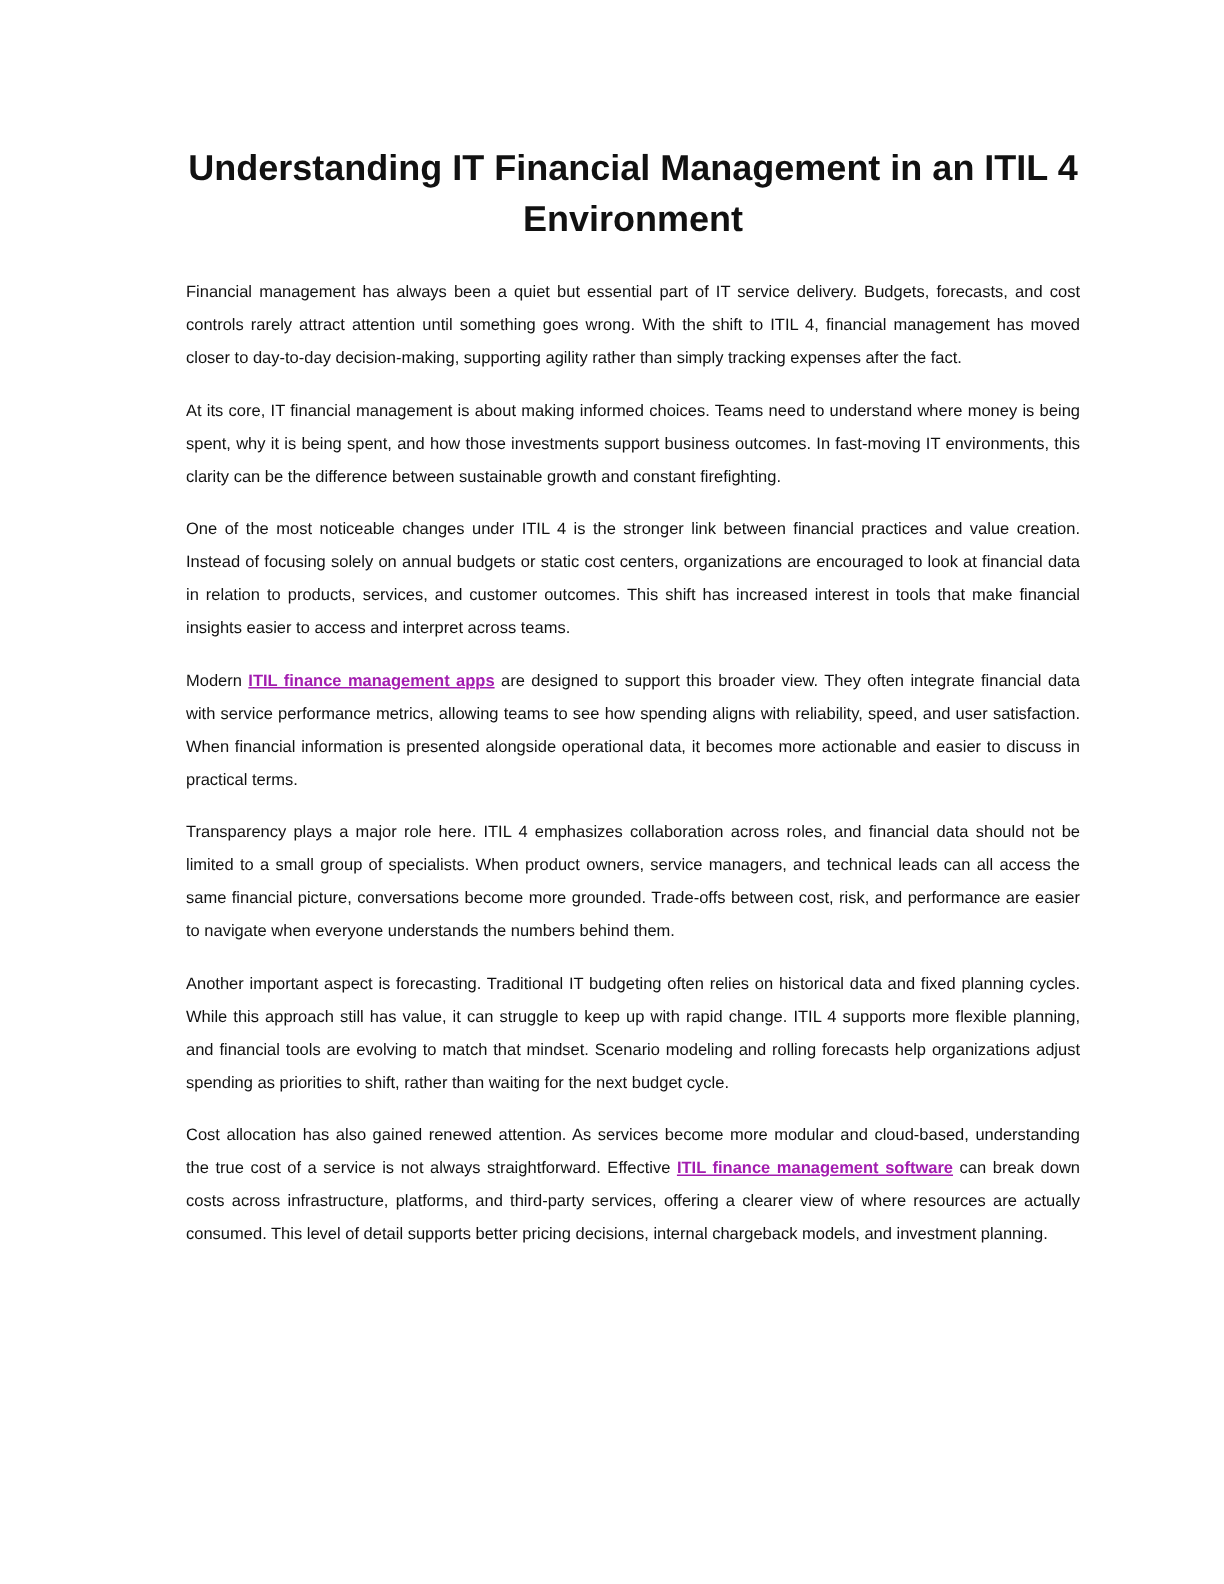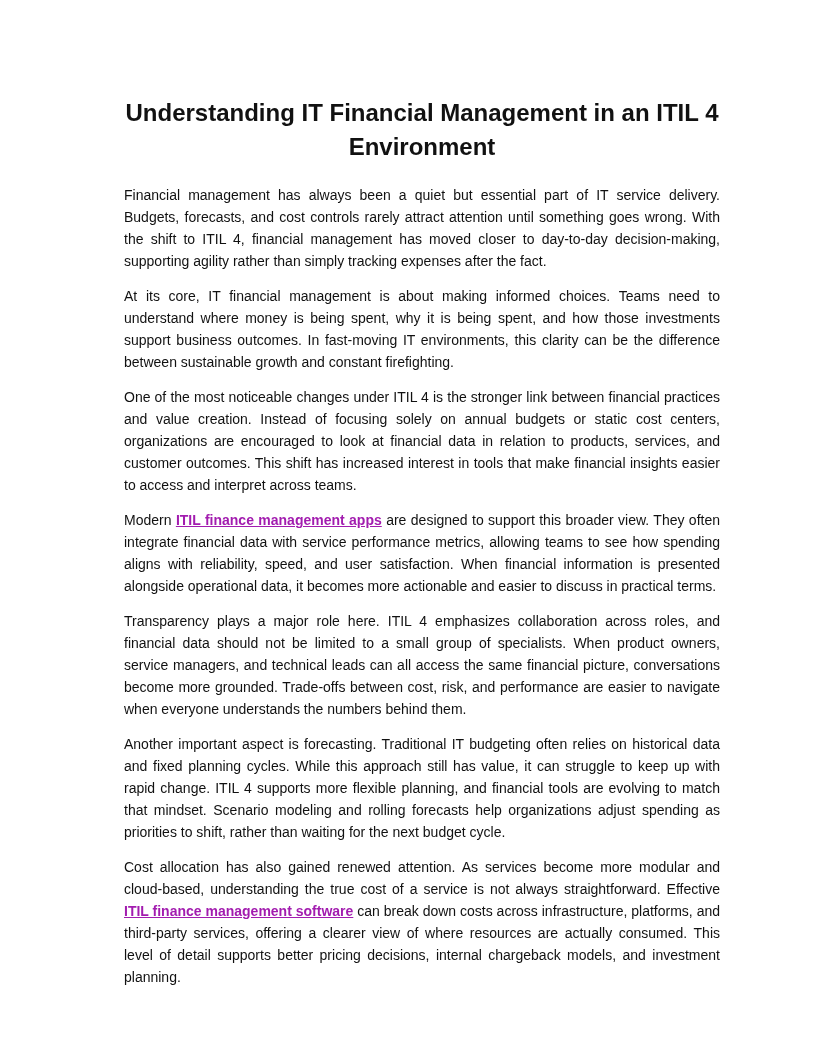--- a/index.html
+++ b/index.html
@@ -9,21 +9,21 @@
     font-family: Liberation Sans, sans-serif;
     color: #111111;
   }
   h1 {
     margin: 0 0 20px 0;
     font-size: 24px; line-height: 34px; font-weight: bold;
     text-align: center; color: #111111;
   }
   p {
     margin: 0 0 13px 0;
-    font-size: 14px; line-height: 22px;
+    font-size: 11px; line-height: 22px;
     text-align: justify;
   }
   a.link {
     color: #a21caf; font-weight: bold; text-decoration: underline;
   }
 </style>
 </head>
 <body>
 
 <div class="page">

